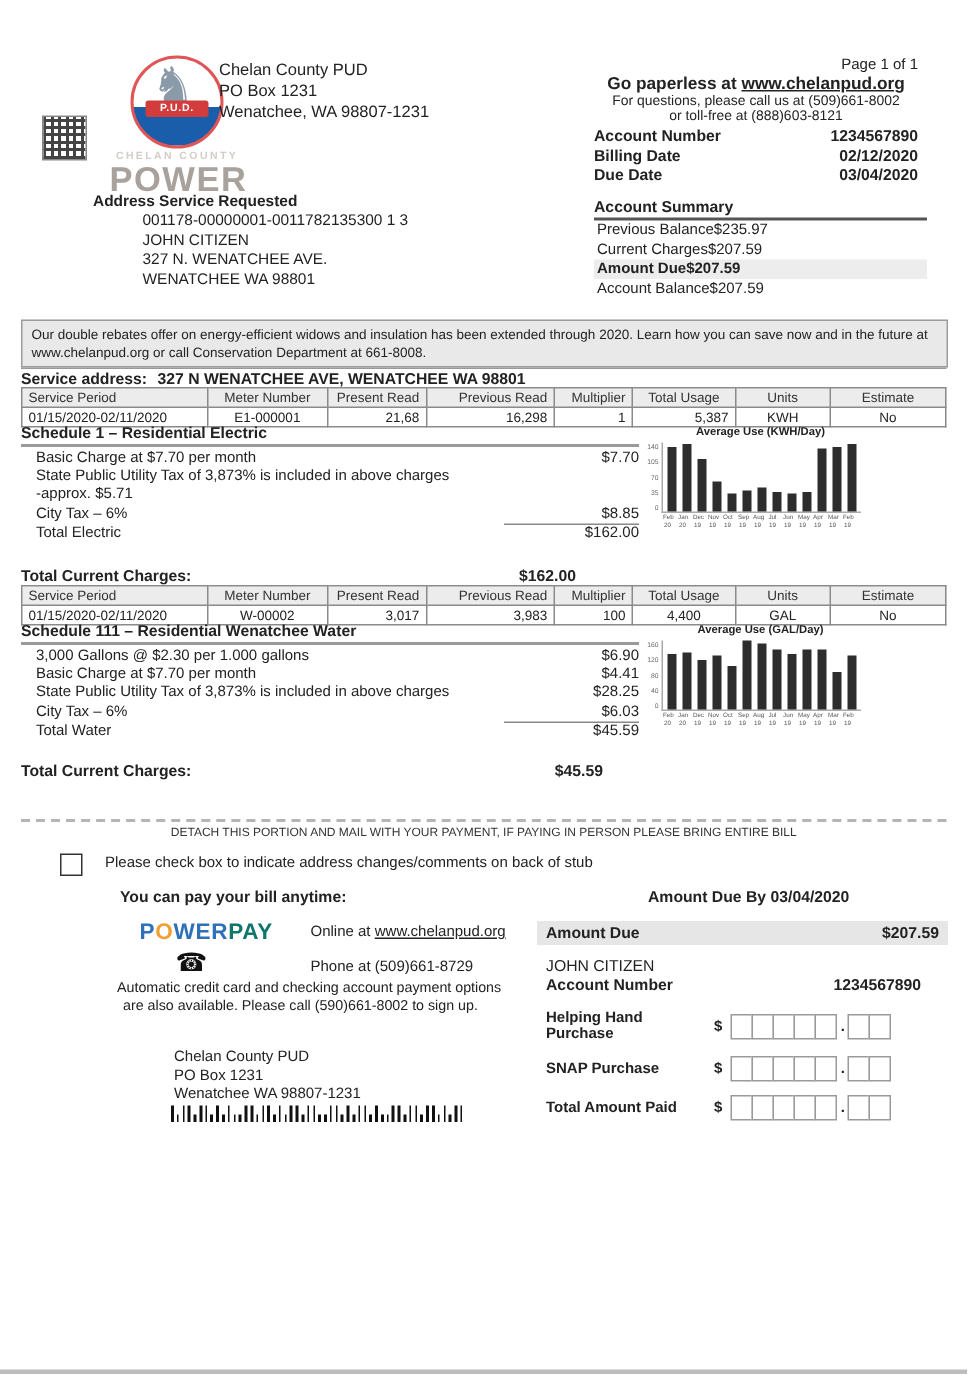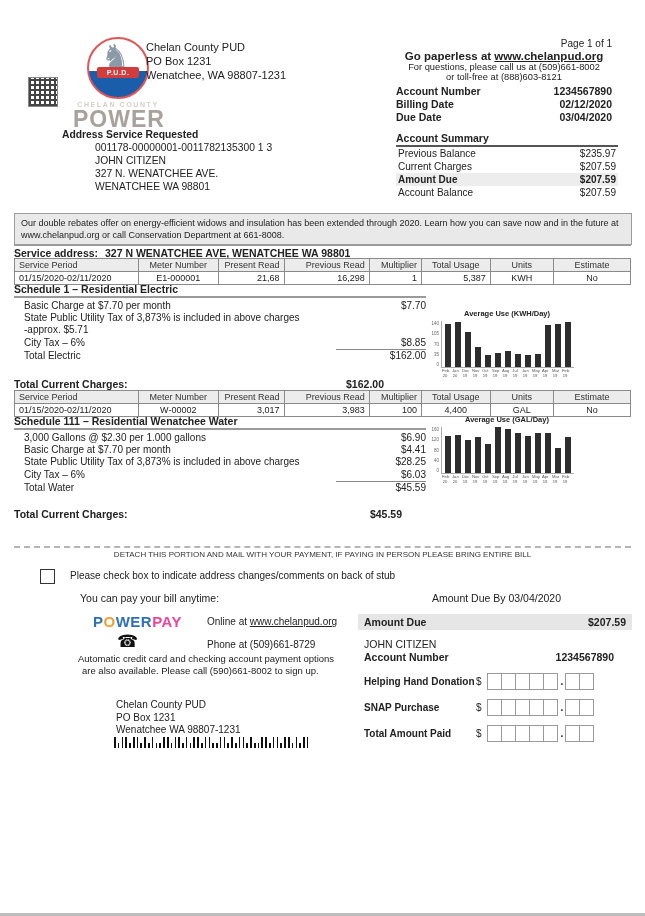--- a/index.html
+++ b/index.html
@@ -1,37 +1,37 @@
 <!DOCTYPE html>
 <html><head>
 <meta charset="utf-8">
 <style>
   html,body{margin:0;padding:0;background:#fff;}
   #page{position:relative;width:645px;height:916px;background:#fff;margin:0 auto;
         font-family:"Liberation Sans",sans-serif;color:#222;overflow:hidden;}
   .abs{position:absolute;}
-  .b{font-weight:normal;}
+  .b{font-weight:bold;}
   .u{text-decoration:underline;}
   .r{text-align:right;}
   
   .logo-circle{width:58px;height:58px;border-radius:50%;border:2px solid #e05555;
     background:linear-gradient(180deg,#fff 0 56%,#1a5dab 56% 100%);position:relative;overflow:hidden;}
   .logo-horse{position:absolute;top:-2px;left:12px;font-size:32px;color:#8b9aa8;}
   .logo-band{position:absolute;top:28px;left:8px;width:42px;height:11px;background:#d23c3c;border-radius:2px;
     color:#fff;font-size:7px;font-weight:bold;text-align:center;line-height:11px;letter-spacing:.5px;}
   .logo-county{font-size:7px;letter-spacing:1.6px;color:#d3cdc8;font-weight:bold;margin-top:2px;}
   .logo-power{font-size:23px;font-weight:bold;color:#a9a29c;letter-spacing:1px;line-height:1;}
   .qr{width:28px;height:28px;background-color:#fff;border:1px solid #888;
       background-image:repeating-linear-gradient(0deg,#444 0 2px,transparent 2px 5px),
       repeating-linear-gradient(90deg,#444 0 2px,transparent 2px 5px);}
   
   .hdr-row{display:flex;justify-content:space-between;font-size:10.5px;font-weight:bold;line-height:13px;}
   
   .sum-title{font-size:10.5px;font-weight:bold;border-bottom:2px solid #555;padding-bottom:1px;}
-  .sum-row{display:flex;justify-content:space-between;font-size:10px;line-height:13px;padding:0 2px;}
+  .sum-row{display:flex;justify-content:flex-start;font-size:10px;line-height:13px;padding:0 2px;}
   .sum-row.em{font-weight:bold;background:#ededed;}
   
   .notice{background:#e9e9e9;border:1px solid #9c9c9c;font-size:9px;line-height:1.35;padding:3px 6px;}
   
   table.meter{border-collapse:collapse;width:617px;font-size:9px;table-layout:fixed;}
   table.meter th,table.meter td{border:1px solid #8a8a8a;padding:0 4px;height:12px;line-height:11px;}
   table.meter th{background:#ececec;font-weight:normal;color:#333;}
   
   .sched-title{font-size:10.5px;font-weight:bold;border-bottom:2px solid #9a9a9a;padding-bottom:1px;}
   .line-row{display:flex;justify-content:space-between;font-size:10px;line-height:12.2px;}
@@ -191,21 +191,21 @@
           <span>City Tax – 6%</span>
           <span class="amt rule">$8.85</span>
         </div>
         <div class="line-row">
           <span>Total Electric</span>
           <span class="amt">$162.00</span>
         </div>
       </div>
   </div>
 
-  <div class="abs" style="left:428px;top:283px;width:158px;margin-top:26px;" id="chart-electric">
+  <div class="abs" style="left:428px;top:283px;width:158px;" id="chart-electric">
       <div class="chart-title">Average Use (KWH/Day)</div>
       <div class="chart-body">
         <div class="chart-yaxis">
           <div>140</div>
           <div>105</div>
           <div>70</div>
           <div>35</div>
           <div>0</div>
         </div>
         <div class="chart-cols">
@@ -430,21 +430,21 @@
   <div class="abs detach" style="left:14px;top:546px;width:617px;"></div>
   <div class="abs" style="left:14px;top:550px;width:617px;text-align:center;font-size:8px;color:#333;">DETACH THIS PORTION AND MAIL WITH YOUR PAYMENT, IF PAYING IN PERSON PLEASE BRING ENTIRE BILL</div>
 
   <div class="abs checkbox" style="left:40px;top:569px;"></div>
   <div class="abs" style="left:70px;top:570px;font-size:10px;">Please check box to indicate address changes/comments on back of stub</div>
 
   <div class="abs b" style="left:80px;top:592px;font-size:10.5px;">You can pay your bill anytime:</div>
   <div class="abs b" style="left:432px;top:592px;font-size:10.5px;">Amount Due By 03/04/2020</div>
 
   <div class="abs" style="left:93px;top:613px;font-size:15px;font-weight:bold;letter-spacing:.5px;">
-    <span id="pp-p" style="color: rgb(47, 113, 184);">P</span><span id="pp-o" style="color: rgb(240, 160, 48);">O</span><span id="pp-wer" style="color: rgb(47, 113, 184);">WER</span><span id="pp-pay" style="color: #ec4899;">PAY</span>
+    <span id="pp-p" style="color: rgb(47, 113, 184);">P</span><span id="pp-o" style="color: rgb(240, 160, 48);">O</span><span id="pp-wer" style="color: rgb(47, 113, 184);">WER</span><span id="pp-pay" style="color: #0f766e;">PAY</span>
   </div>
   <div class="abs" style="left:207px;top:616px;font-size:10px;">
     <span>Online at</span>
     <span class="u">www.chelanpud.org</span>
   </div>
 
   <div class="abs" style="left:117px;top:631px;font-size:17px;color:#111;">☎</div>
   <div class="abs" style="left:207px;top:639px;font-size:10px;">Phone at (509)661-8729</div>
   <div class="abs" style="left:78px;top:653px;font-size:9.5px;">Automatic credit card and checking account  payment options</div>
   <div class="abs" style="left:82px;top:665px;font-size:9.5px;">are also available. Please call (590)661-8002 to sign up.</div>
@@ -455,21 +455,21 @@
   </div>
 
   <div class="abs" style="left:364px;top:638px;font-size:10.5px;">JOHN CITIZEN</div>
   <div class="abs hdr-row" style="left:364px;top:651px;width:250px;">
     <span>Account Number</span>
     <span>1234567890</span>
   </div>
 
   <div class="abs" id="payment-rows" style="left:364px;top:673px;width:262px;">
       <div class="payrow" style="margin-bottom: 9px;">
-        <span class="lbl">Helping Hand Donation</span>
+        <span class="lbl">Helping Hand Purchase</span>
         <span class="b" style="margin-right: 6px;">$</span>
         <span class="boxes">
           <span class="box"></span>
           <span class="box"></span>
           <span class="box"></span>
           <span class="box"></span>
           <span class="box"></span>
         </span>
         <span class="dot">.</span>
         <span class="boxes">

